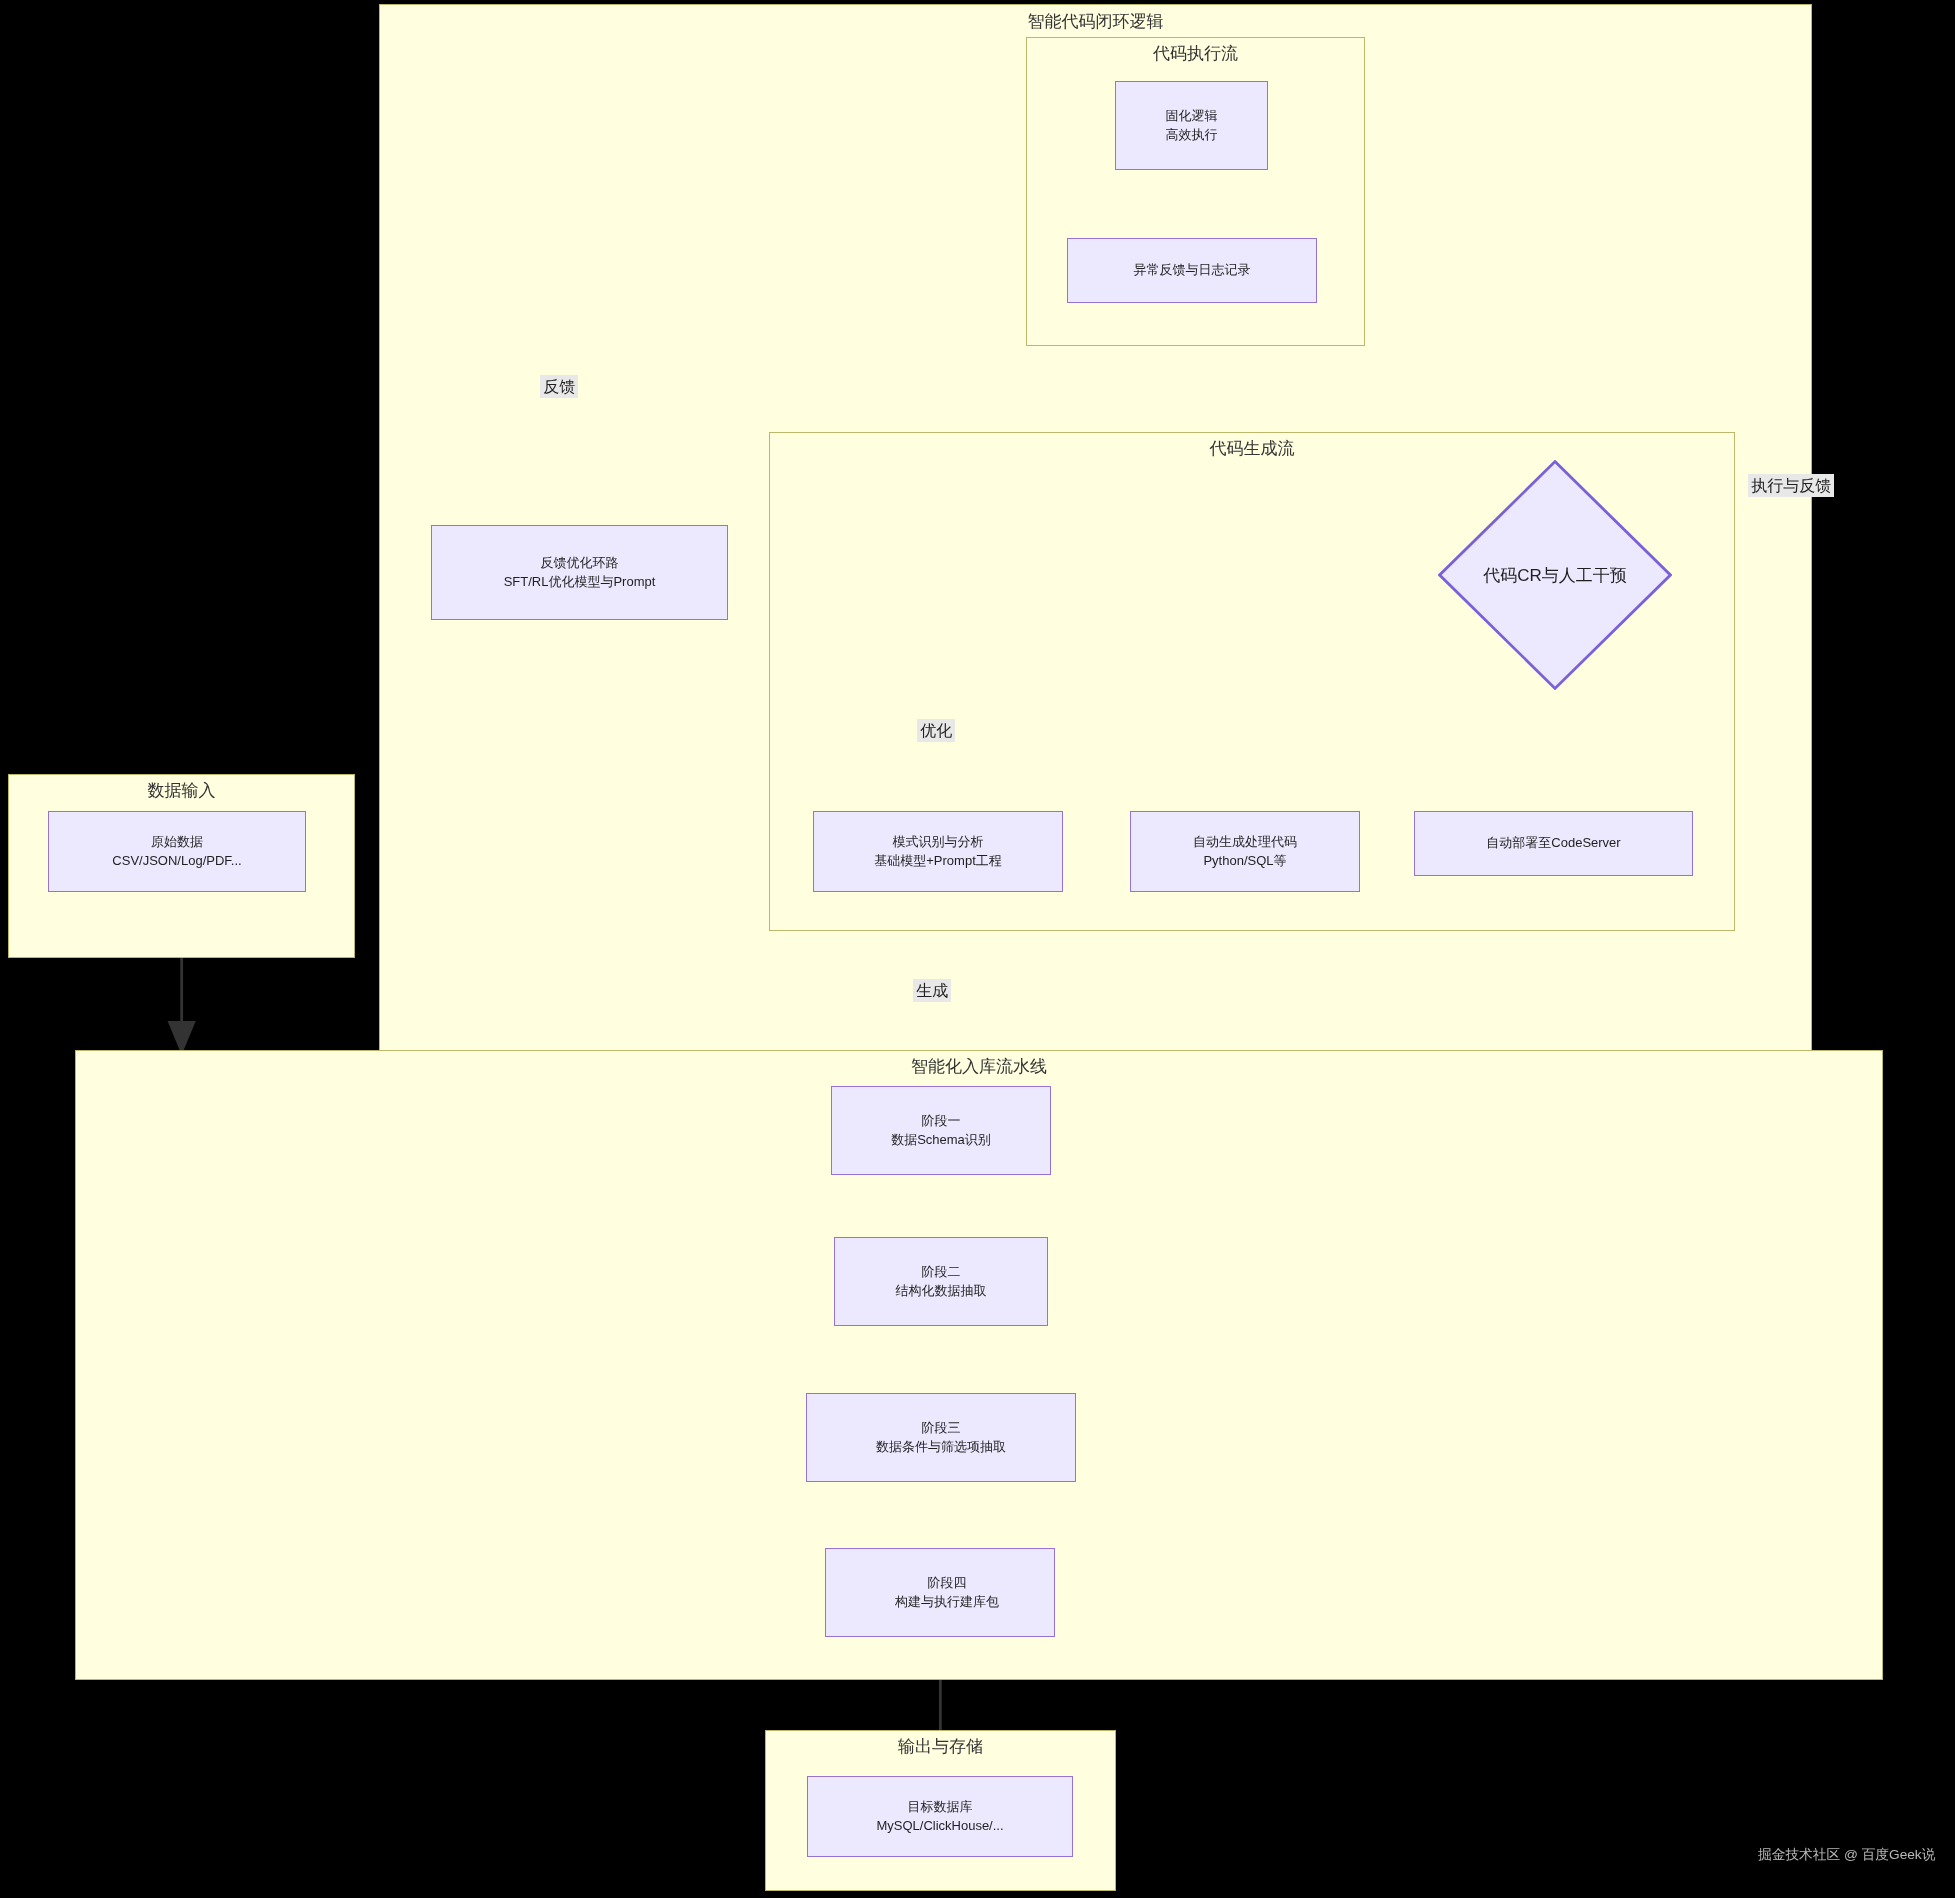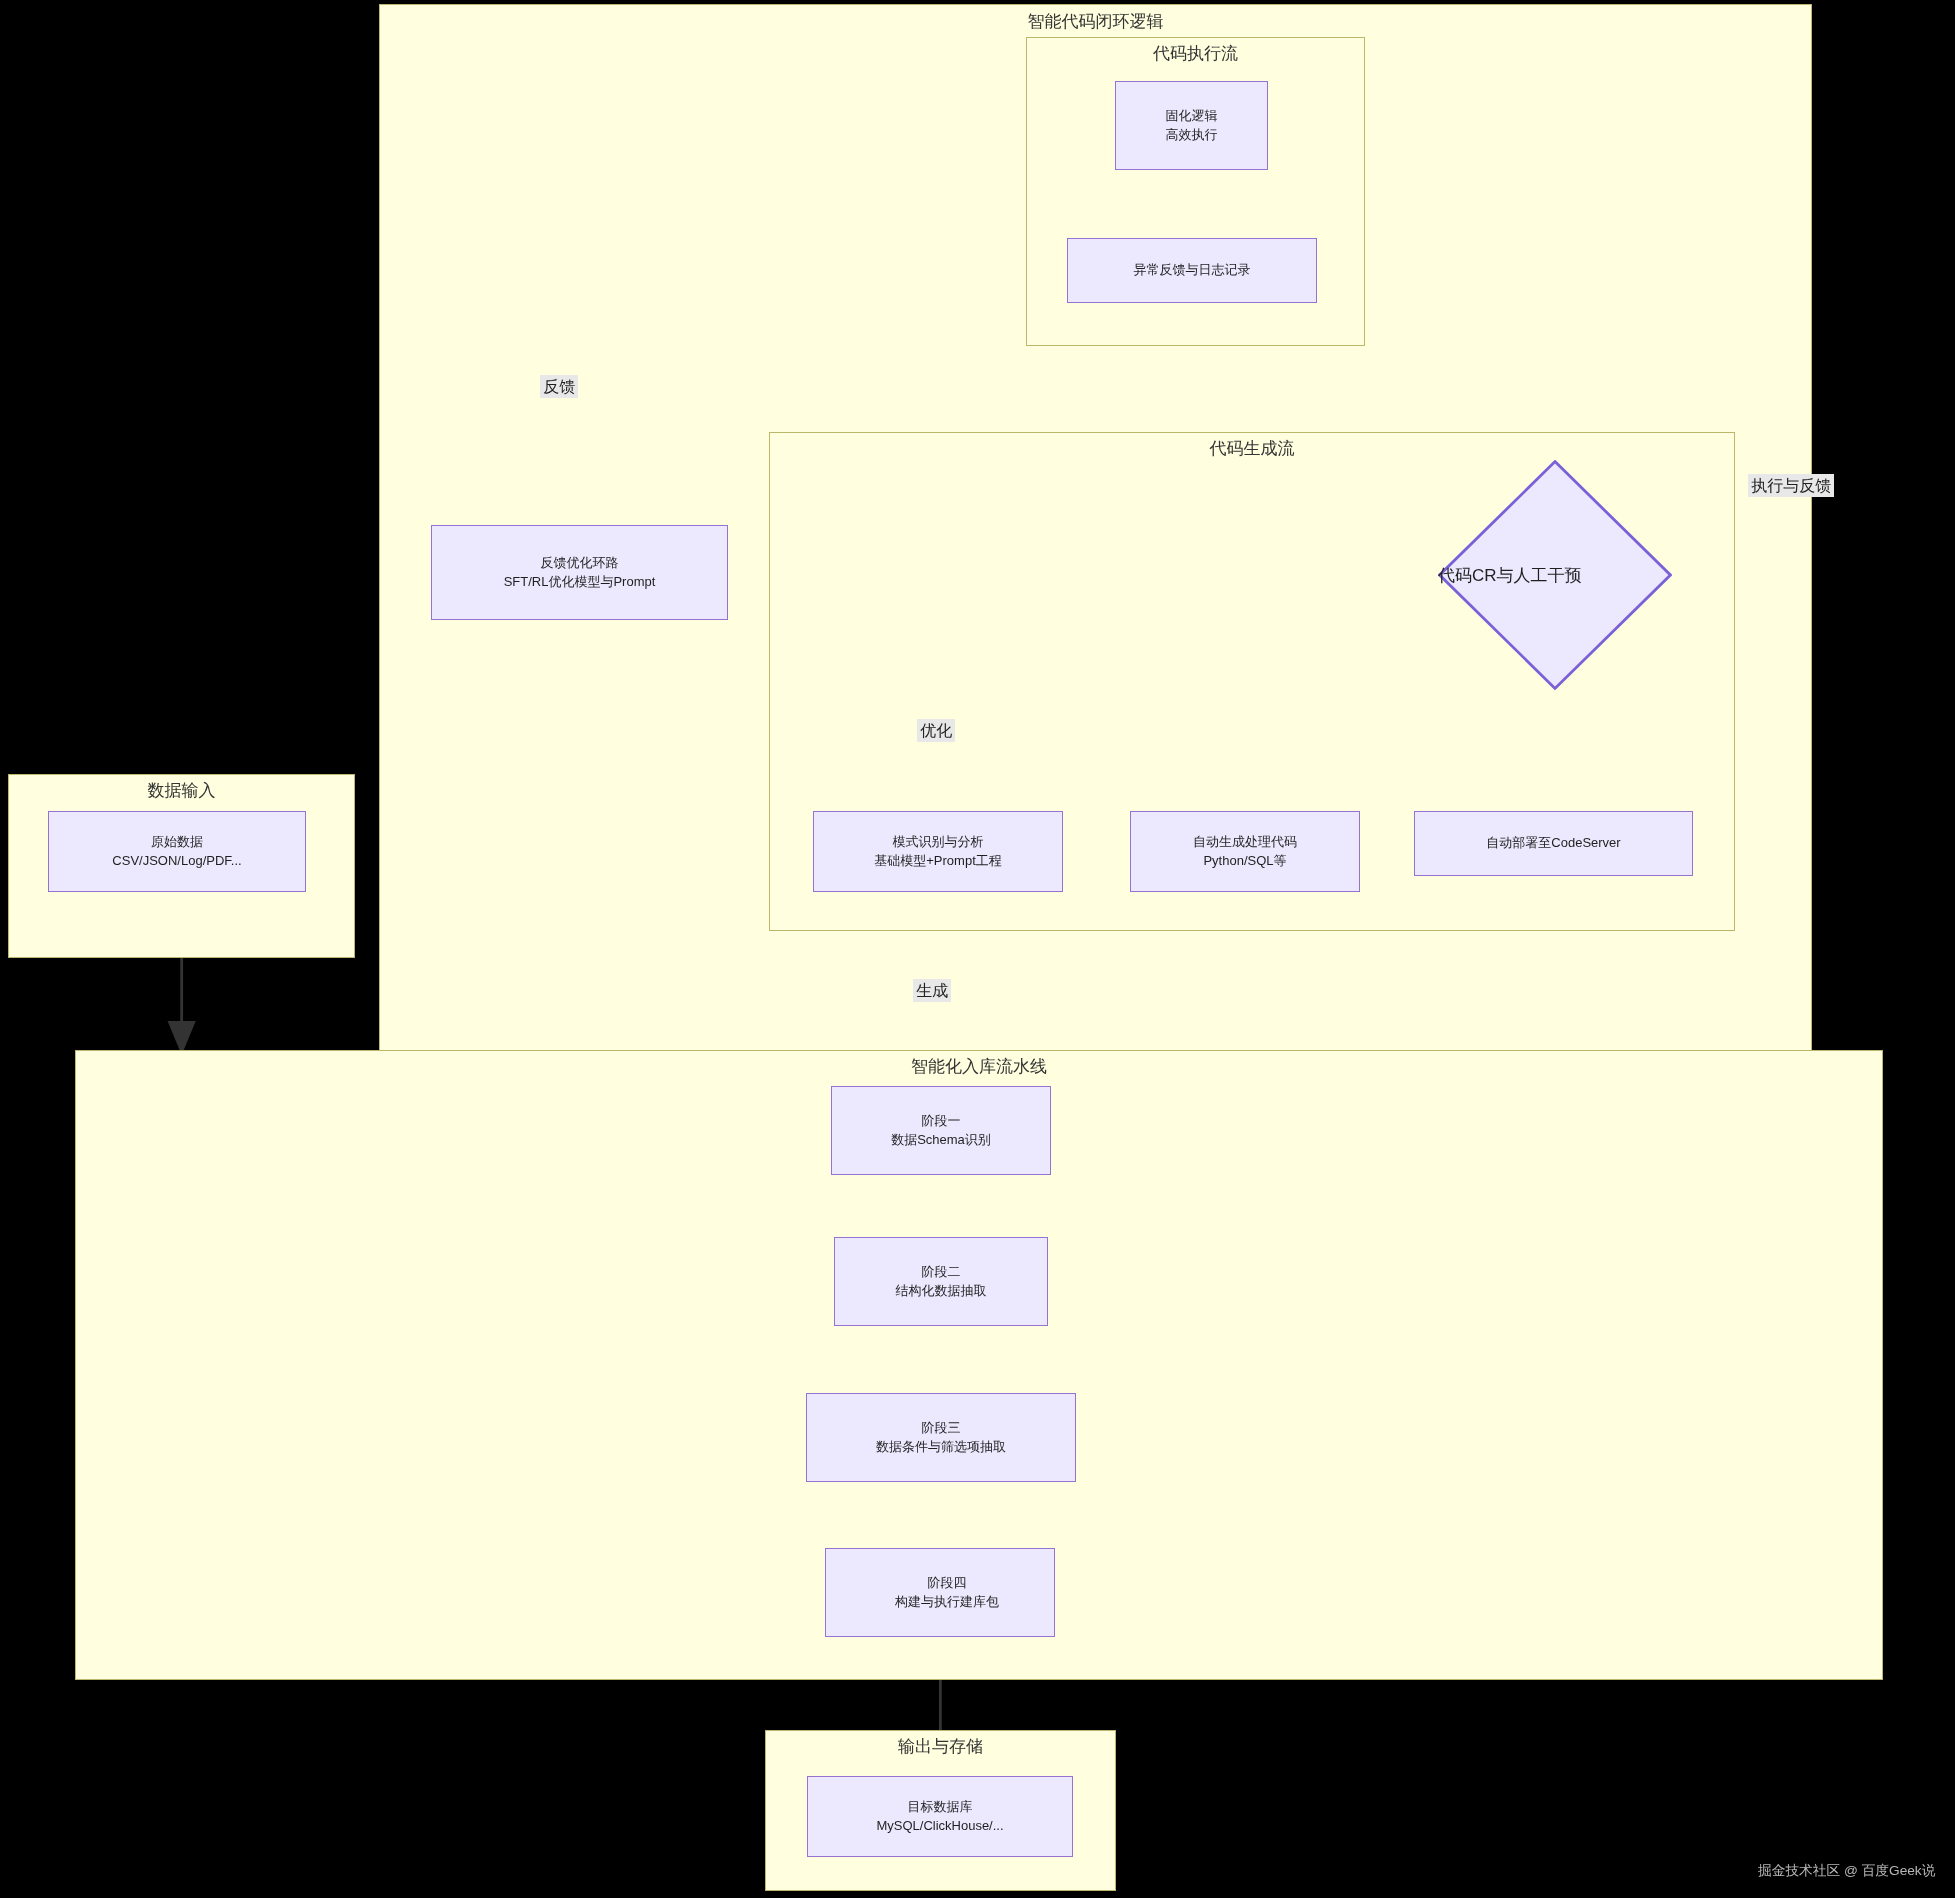--- a/index.html
+++ b/index.html
@@ -44,20 +44,21 @@
   .node .ln{display:block;white-space:nowrap;}
 
   
   .diamond-wrap{position:absolute;}
   .diamond-shape{
     position:absolute;left:0;top:0;width:100%;height:100%;
   }
   .diamond-label{
     position:absolute;left:0;right:0;top:50%;
     transform:translateY(-50%);
+    text-align:center;
     color:#1f1f20;
     font-size:17px;
     white-space:nowrap;
   }
 
   
   .edges{position:absolute;left:0;top:0;width:1955px;height:1898px;pointer-events:none;}
 
   
   .edge-label{
@@ -205,16 +206,16 @@
   </div>
 
   <div class="edge-label" style="left:540px;top:375px;">反馈</div>
 
   <div class="edge-label" style="left:917px;top:719px;">优化</div>
 
   <div class="edge-label" style="left:1748px;top:474px;">执行与反馈</div>
 
   <div class="edge-label" style="left:913px;top:979px;">生成</div>
 
-  <div class="watermark" style="left:1758px;top:1846px;margin-top:16px;">掘金技术社区 @ 百度Geek说</div>
+  <div class="watermark" style="left:1758px;top:1846px;">掘金技术社区 @ 百度Geek说</div>
 
 </div>
 
 
 </body></html>

